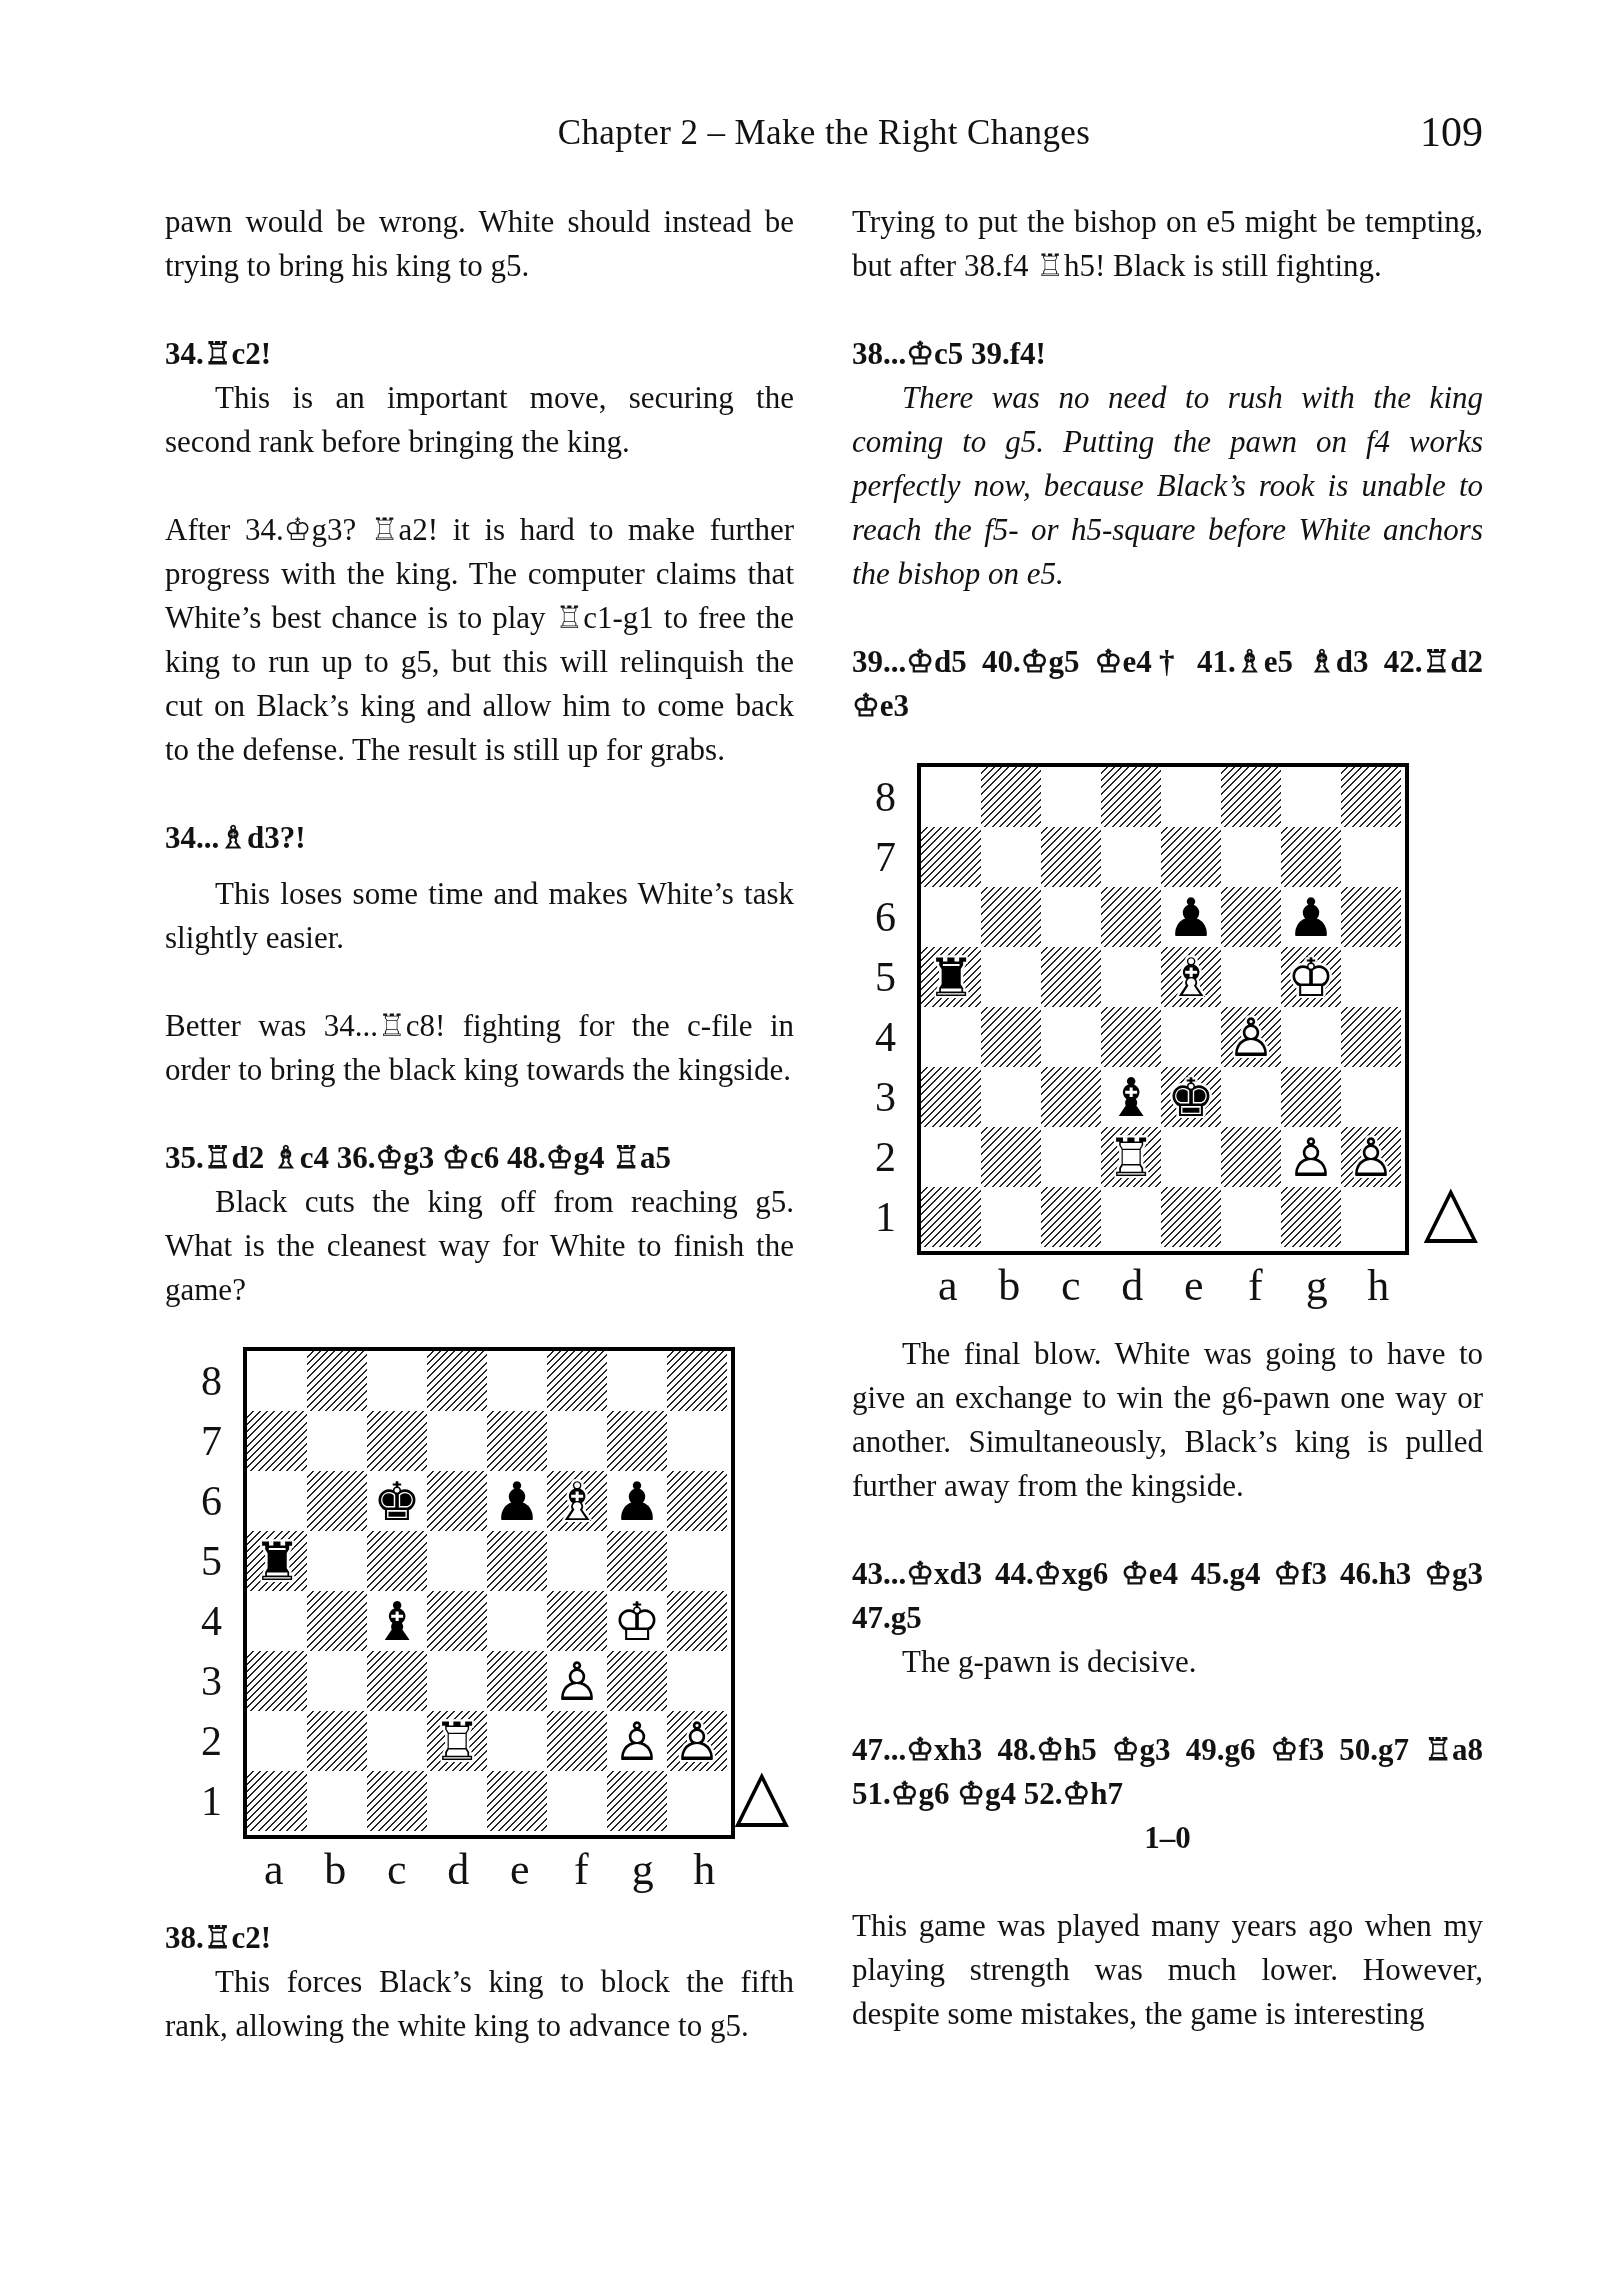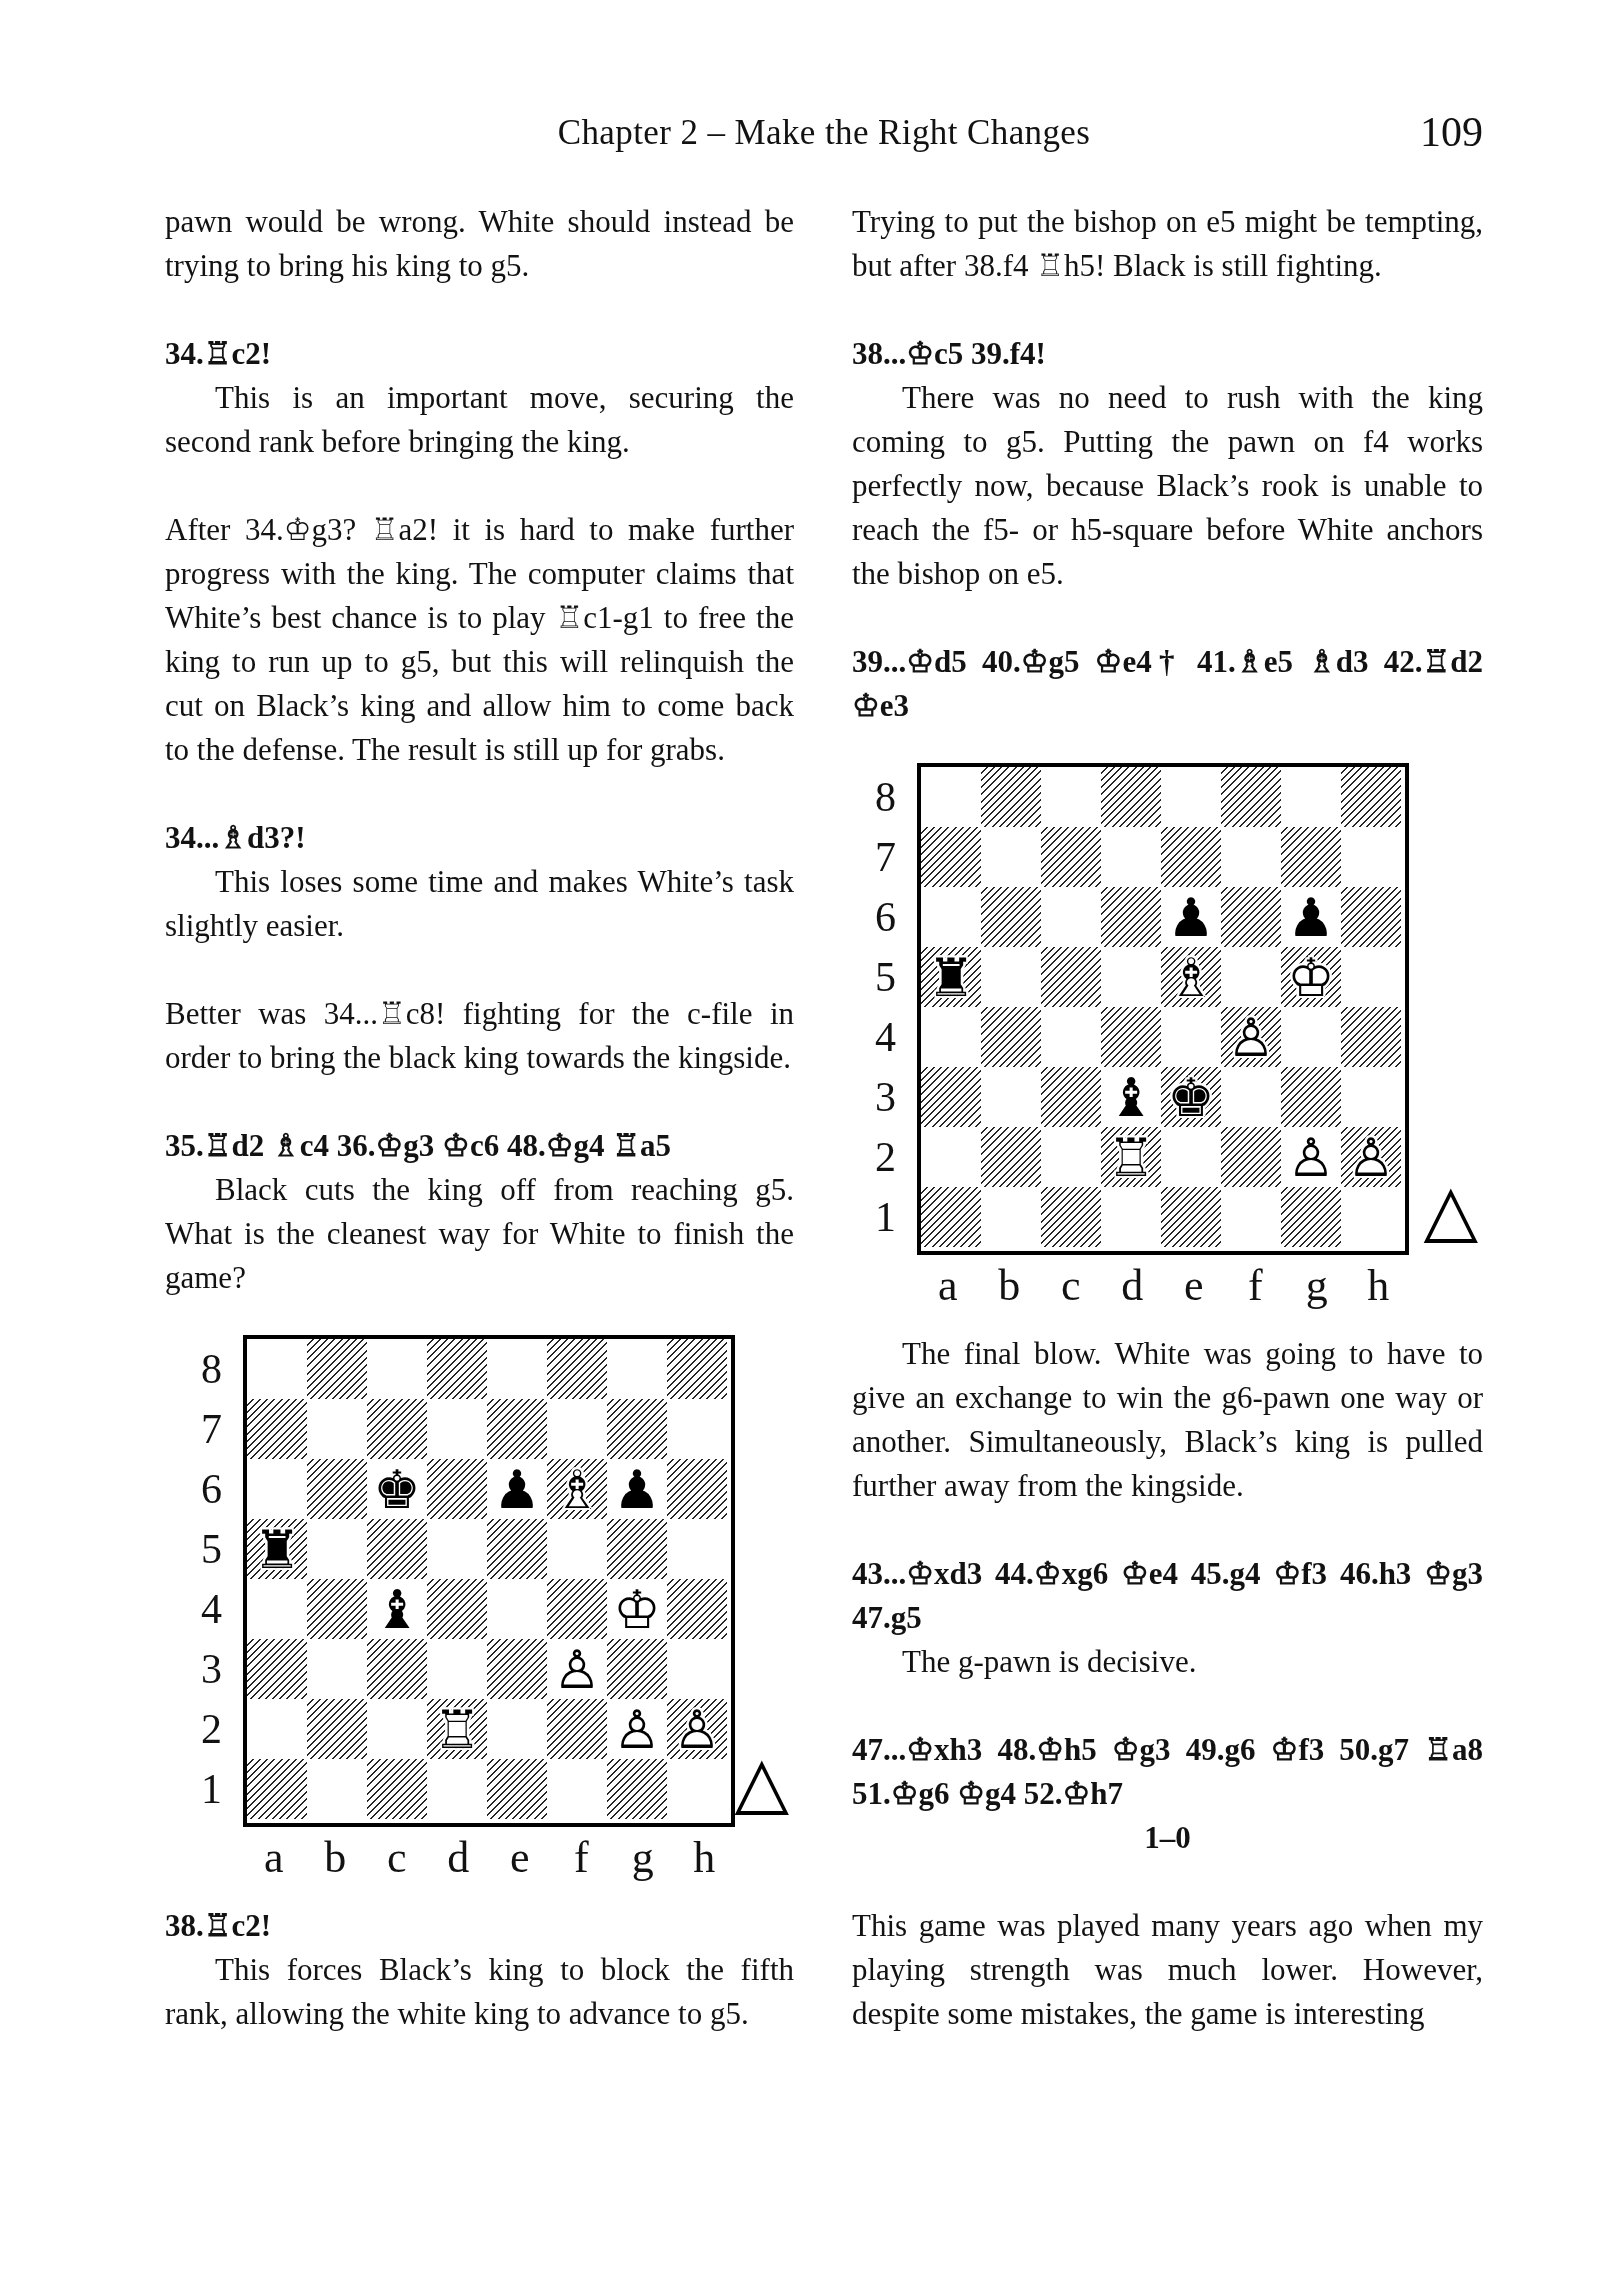--- a/index.html
+++ b/index.html
@@ -69,21 +69,21 @@
   <span class="title">Chapter 2 – Make the Right Changes</span>
   <span class="pageno">109</span>
 </div>
 
 <div class="column" id="col-left">
     <div class="para" style="margin-top: 0px;">pawn would be wrong. White should instead be trying to bring his king to g5.</div>
     <div class="move" style="margin-top: 44px;">34.♖c2!</div>
     <div class="para indent" style="margin-top: 0px;">This is an important move, securing the second rank before bringing the king.</div>
     <div class="para" style="margin-top: 44px;">After 34.♔g3? ♖a2! it is hard to make further progress with the king. The computer claims that White’s best chance is to play ♖c1-g1 to free the king to run up to g5, but this will relinquish the cut on Black’s king and allow him to come back to the defense. The result is still up for grabs.</div>
     <div class="move" style="margin-top: 44px;">34...♗d3?!</div>
-    <div class="para indent" style="margin-top: 0px;">This loses some time and makes White’s task slightly easier.</div>
+    <div class="para indent" style="margin-top: 12px;">This loses some time and makes White’s task slightly easier.</div>
     <div class="para" style="margin-top: 44px;">Better was 34...♖c8! fighting for the c-file in order to bring the black king towards the kingside.</div>
     <div class="move" style="margin-top: 44px;">35.♖d2 ♗c4 36.♔g3 ♔c6 48.♔g4 ♖a5</div>
     <div class="para indent" style="margin-top: 0px;">Black cuts the king off from reaching g5. What is the cleanest way for White to finish the game?</div>
     <div class="dgm" style="padding-left: 78px; margin-top: 35px; margin-bottom: 21px;">
       <div class="ranks" style="width: 57px;">
         <span>8</span>
         <span>7</span>
         <span>6</span>
         <span>5</span>
         <span>4</span>
@@ -201,21 +201,21 @@
         <span>h</span>
       </div>
       <span class="tri">△</span>
     </div>
     <div class="move" style="margin-top: 16px;">38.♖c2!</div>
     <div class="para indent" style="margin-top: 0px;">This forces Black’s king to block the fifth rank, allowing the white king to advance to g5.</div>
   </div>
 <div class="column" id="col-right">
     <div class="para" style="margin-top: 0px;">Trying to put the bishop on e5 might be tempting, but after 38.f4 ♖h5! Black is still fighting.</div>
     <div class="move" style="margin-top: 44px;">38...♔c5 39.f4!</div>
-    <div class="para indent" style="margin-top: 0px;">There was no need to rush with the king coming to g5. Putting the pawn on f4 works perfectly now, because Black’s rook is unable to reach the f5- or h5-square before White anchors the bishop on e5.</div>
+    <div class="para indent" style="margin-top: 0px; font-style: italic;">There was no need to rush with the king coming to g5. Putting the pawn on f4 works perfectly now, because Black’s rook is unable to reach the f5- or h5-square before White anchors the bishop on e5.</div>
     <div class="move" style="margin-top: 44px;">39...♔d5 40.♔g5 ♔e4† 41.♗e5 ♗d3 42.♖d2 ♔e3</div>
     <div class="dgm" style="padding-left: 65px; margin-top: 35px; margin-bottom: 21px;">
       <div class="ranks" style="width: 44px;">
         <span>8</span>
         <span>7</span>
         <span>6</span>
         <span>5</span>
         <span>4</span>
         <span>3</span>
         <span>2</span>

